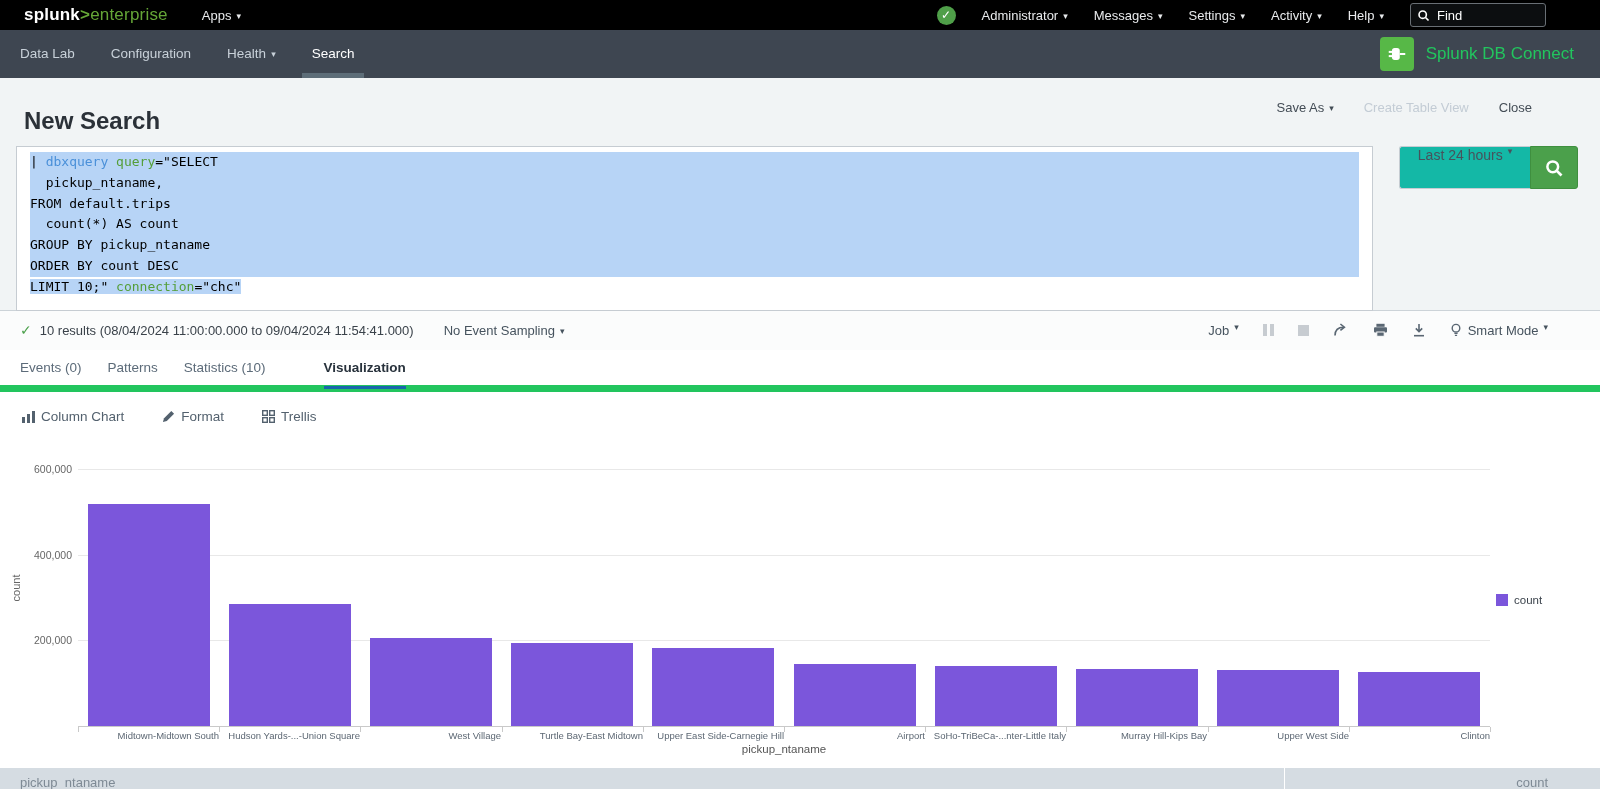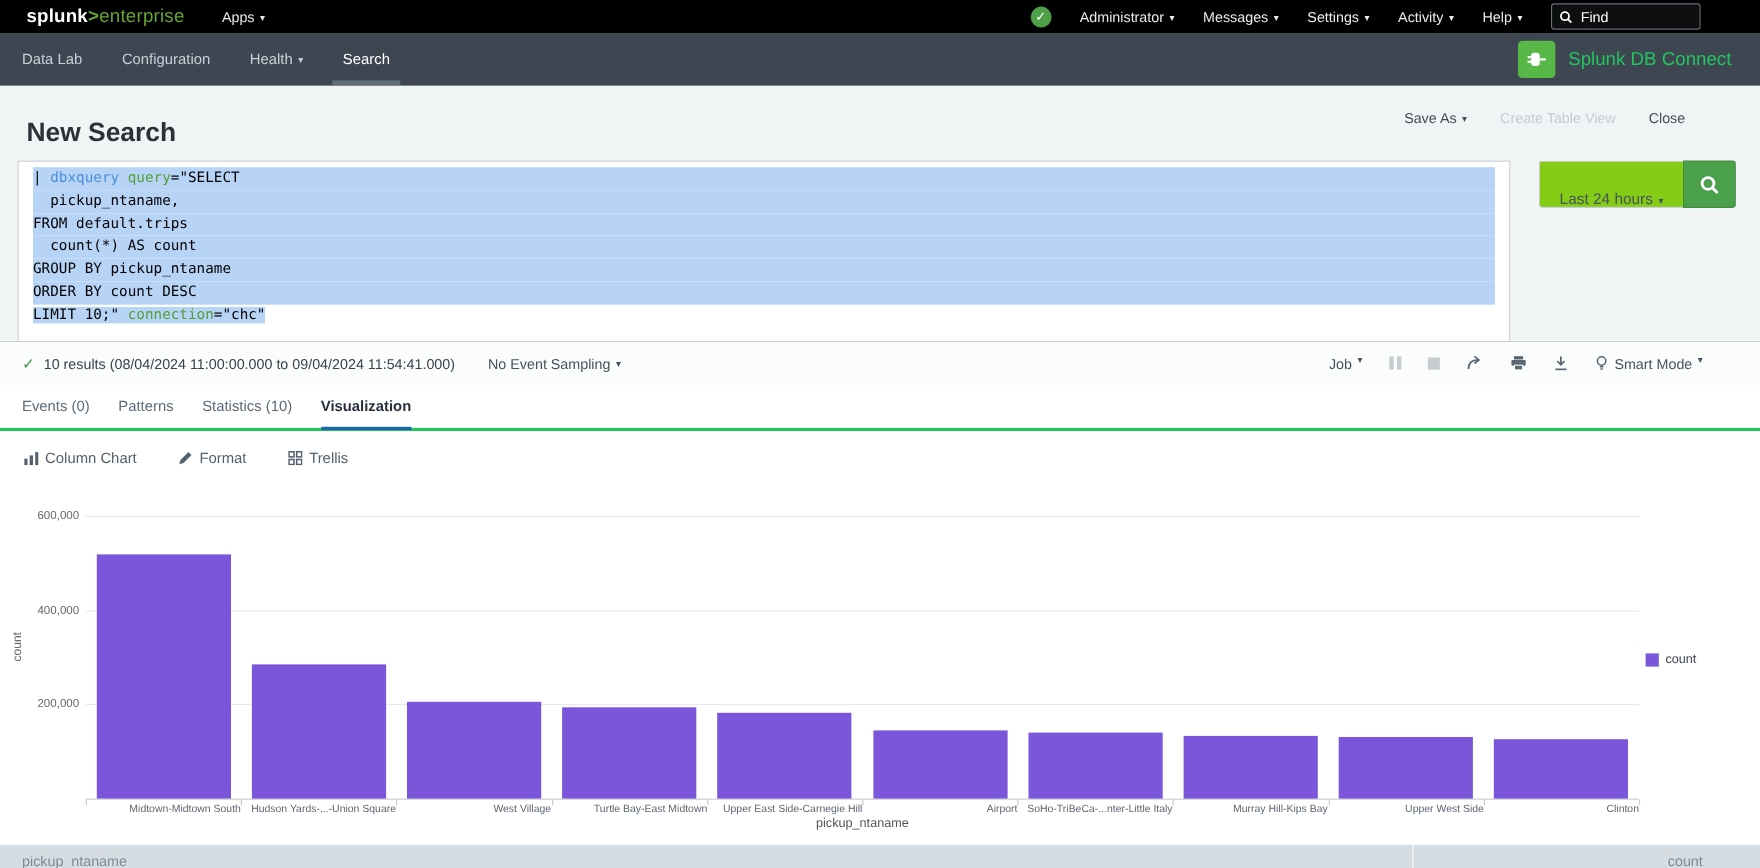--- a/index.html
+++ b/index.html
@@ -38,39 +38,39 @@
   .header-action{color:#434c55;cursor:pointer;white-space:nowrap;}
   .header-action.disabled{color:#c3ccd5;cursor:default;}
 
   
   .query-box{position:absolute;top:146px;left:16px;width:1355px;height:153px;background:#fff;border:1px solid #c6ccd2;font-family:"DejaVu Sans Mono",monospace;font-size:13px;line-height:20.8px;padding:5px 0;cursor:text;overflow:hidden;}
   .query-line{white-space:pre;padding:0 13px;color:#000;}
   .tok-command{color:#4a90d9;}
   .tok-argument{color:#549e38;}
   .sel-full{display:block;background:#b7d4f6;}
   .sel-inline{background:#b7d4f6;}
-  .time-btn{position:absolute;top:146px;left:1399px;width:131px;height:43px;background:#84cc16;border:1px solid #c6ccd2;border-right:none;border-radius:3px 0 0 3px;display:flex;align-items:flex-end;justify-content:center;font-size:14px;color:#47525c;cursor:pointer;box-sizing:border-box;}
+  .time-btn{position:absolute;top:146px;left:1399px;width:131px;height:43px;background:#14b8a6;border:1px solid #c6ccd2;border-right:none;border-radius:3px 0 0 3px;display:flex;align-items:flex-start;justify-content:center;font-size:14px;color:#47525c;cursor:pointer;box-sizing:border-box;}
   .search-btn{position:absolute;top:146px;left:1530px;width:48px;height:43px;background:#4ba04b;border:1px solid #3f8f3f;border-radius:0 3px 3px 0;display:flex;align-items:center;justify-content:center;cursor:pointer;box-sizing:border-box;}
 
   
   .job-toolbar{position:absolute;top:311px;left:0;width:1600px;height:39px;background:#fbfcfc;border-bottom:1px solid #e2e6e9;}
   .jt-left{position:absolute;left:20px;top:0;height:38px;display:flex;align-items:center;gap:8px;font-size:13px;color:#3a424a;}
   .jt-check{color:#4ba04b;font-size:14px;}
   .jt-sampling{margin-left:22px;color:#46535e;cursor:pointer;}
   .jt-right{position:absolute;right:52px;top:0;height:38px;display:flex;align-items:center;gap:24px;font-size:13px;color:#46535e;}
   .jt-btn{cursor:pointer;display:flex;align-items:flex-start;white-space:nowrap;}
   .jt-icon-disabled{cursor:default;}
   .pause-icon{display:inline-flex;gap:3px;}
   .pause-icon span{width:4px;height:12px;background:#c7ccd1;display:inline-block;}
   .stop-icon{width:11px;height:11px;background:#c7ccd1;display:inline-block;}
 
   
-  .tabs-row{position:absolute;top:350px;left:0;width:1600px;height:42px;background:#fff;border-bottom:3px solid #22c55e;display:flex;align-items:center;gap:26px;padding-left:20px;box-sizing:border-box;}
+  .tabs-row{position:absolute;top:350px;left:0;width:1600px;height:42px;background:#fff;border-bottom:7px solid #22c55e;display:flex;align-items:center;gap:26px;padding-left:20px;box-sizing:border-box;}
   .tab{font-size:13.5px;color:#5c6b79;cursor:pointer;position:relative;height:42px;line-height:42px;white-space:nowrap;}
-  .tab.active{color:#28323c;font-weight:bold;}
+  .tab.active{color:#28323c;font-weight:bold;margin-left:32px;}
   .tab.active::after{content:"";position:absolute;left:0;right:0;bottom:0;height:3px;background:#1767aa;}
 
   
   .viz-controls{position:absolute;top:392px;left:0;width:1600px;height:48px;background:#fff;display:flex;align-items:center;gap:38px;padding-left:22px;box-sizing:border-box;}
   .viz-btn{display:flex;align-items:center;gap:6px;font-size:13.5px;color:#53616e;cursor:pointer;white-space:nowrap;}
 
   
   .chart-area{position:absolute;top:0;left:0;width:1600px;height:789px;pointer-events:none;}
   .chart-area *{pointer-events:auto;}
   .gridline{position:absolute;height:1px;background:#e8e8e8;}

